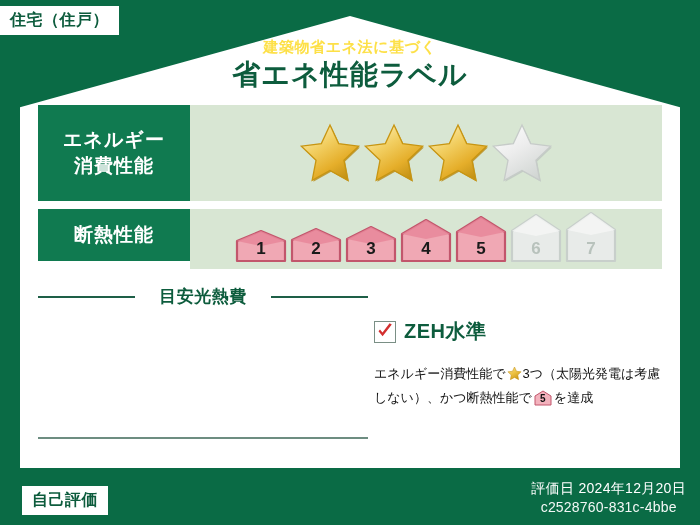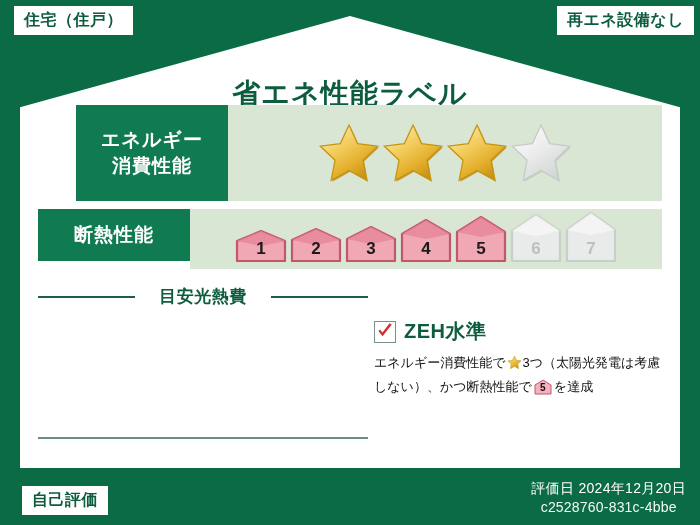--- a/index.html
+++ b/index.html
@@ -37,47 +37,47 @@
     position: absolute;
     background: #ffffff;
     color: #0d5c3d;
     font-weight: bold;
     font-size: 16px;
     letter-spacing: 0.5px;
     padding: 5px 10px 6px 10px;
     line-height: 1.1;
     white-space: nowrap;
   }
-  .tag-top-left  { left: 14px;  top: 6px; }
+  .tag-top-left  { left: 0;  top: 6px; }
   .tag-top-right { right: 6px; top: 6px; }
   .tag-bottom-left { left: 22px; bottom: 10px; }
 
   
   .title-block {
     position: absolute;
     left: 0;
     top: 38px;
     width: 700px;
     text-align: center;
     pointer-events: none;
   }
   .title-sub {
-    color: #ffffff;
+    color: #fde047;
     font-size: 15px;
-    font-weight: normal;
+    font-weight: bold;
     letter-spacing: 0.6px;
     line-height: 1.2;
   }
   .title-main {
     color: #0d5c3d;
     font-size: 28px;
     font-weight: bold;
     letter-spacing: 1px;
     line-height: 1.25;
-    margin-top: 20px;
+    margin-top: 1px;
   }
 
   
   .rows {
     position: absolute;
     left: 38px;
     top: 105px;
     width: 624px;
   }
   .perf-row {
@@ -101,21 +101,21 @@
     text-align: center;
   }
   .row-label .l2 { display: block; }
   .row-value {
     flex: 1 1 auto;
     background: #d8e6d3;
     display: flex;
     align-items: center;
     justify-content: center;
   }
-  .row-energy .row-label { height: 96px; margin-left: 38px; }
+  .row-energy .row-label { height: 96px; }
   .row-energy .row-value { height: 96px; }
   .row-insul .row-label  { height: 52px; }
   .row-insul .row-value  { height: 60px; }
 
   
   .stars { display: flex; align-items: center; gap: 2px; }
   .star-svg { display: block; }
 
   
   .pentagons {
@@ -208,21 +208,21 @@
     flex: 0 0 20px;
   }
   .check-box svg { position: absolute; left: 1px; top: 0px; }
   .zeh-title {
     color: #0d5c3d;
     font-size: 20px;
     font-weight: bold;
     letter-spacing: 0.5px;
   }
   .zeh-desc {
-    margin-top: 7px;
+    margin-top: 18px;
     color: #111111;
     font-size: 13px;
     line-height: 1.65;
     letter-spacing: 0px;
   }
   .inline-star { display: inline-block; vertical-align: -3px; margin: 0 1px; }
   .inline-pent {
     display: inline-block;
     vertical-align: -4px;
     margin: 0 2px;
@@ -263,21 +263,20 @@
 </style>
 </head>
 <body>
 
 <div id="label-root">
 
   <div class="house-body"></div>
 
   <div class="corner-tag tag-top-left">住宅（住戸）</div>
 
-  <div class="corner-tag tag-top-right">再エネ設備なし</div>
 
   <div class="title-block">
     <div class="title-sub">建築物省エネ法に基づく</div>
     <div class="title-main">省エネ性能ラベル</div>
   </div>
 
   <div class="rows">
 
     <div class="perf-row row-energy">
       <div class="row-label">

